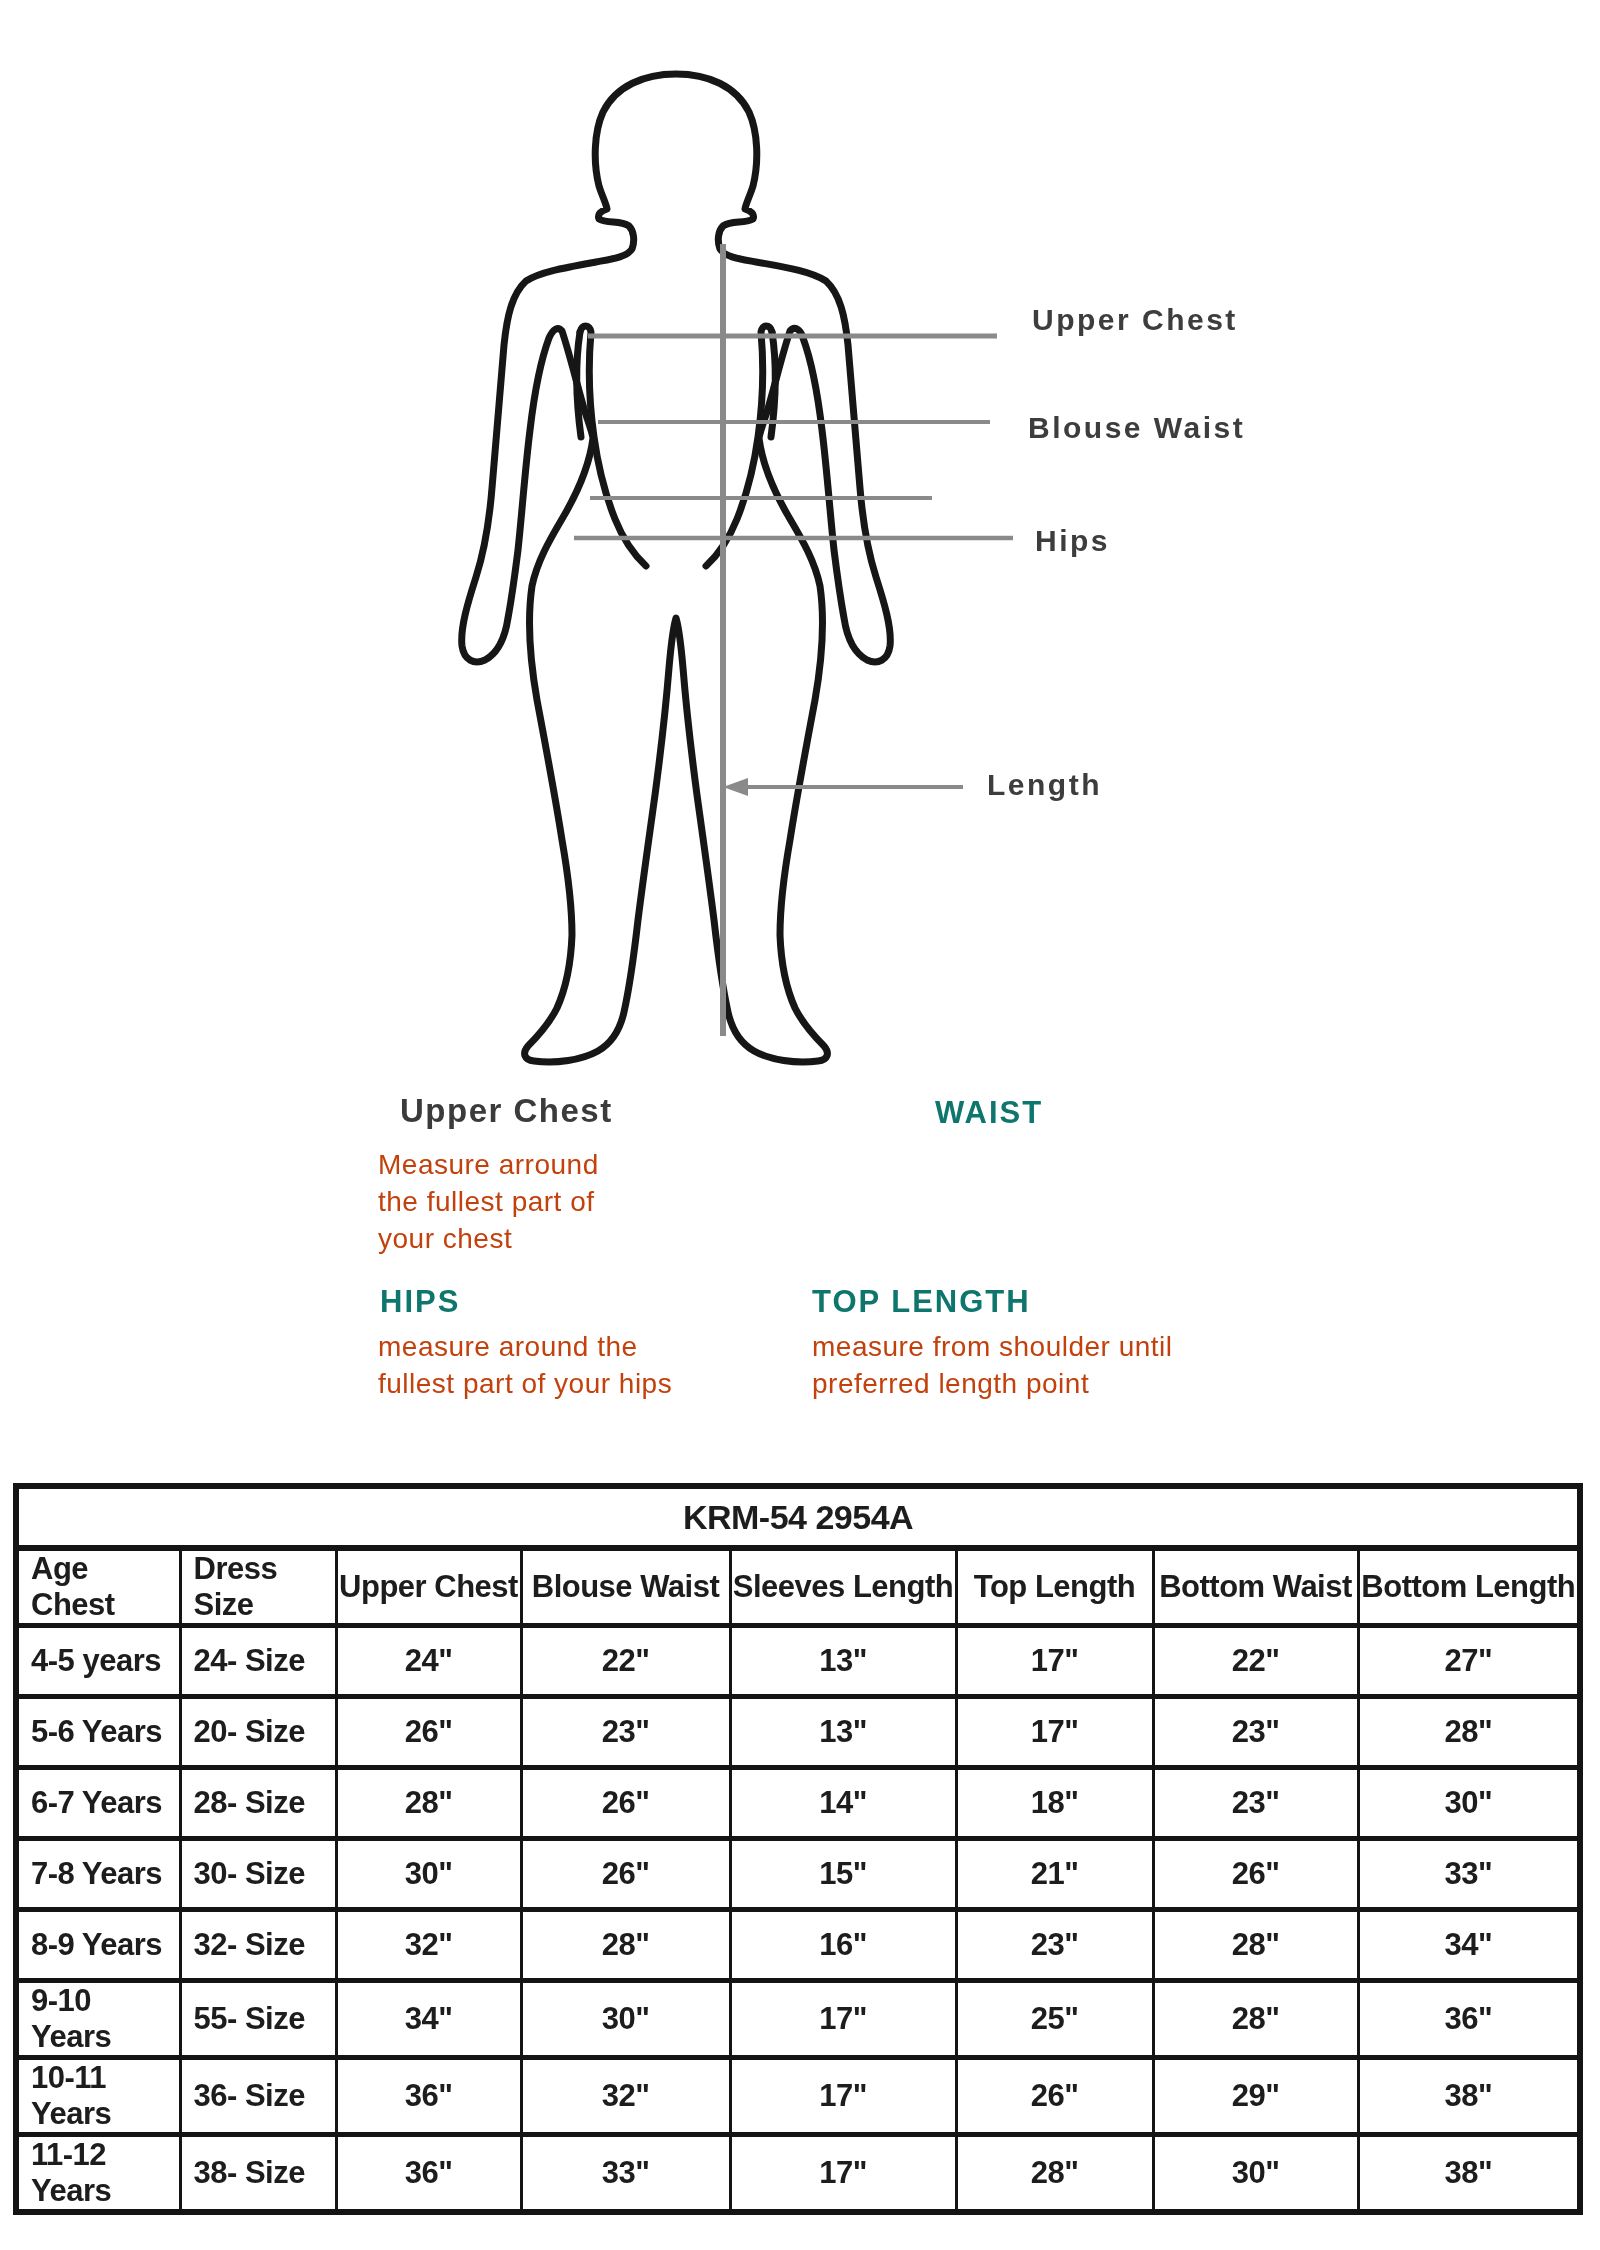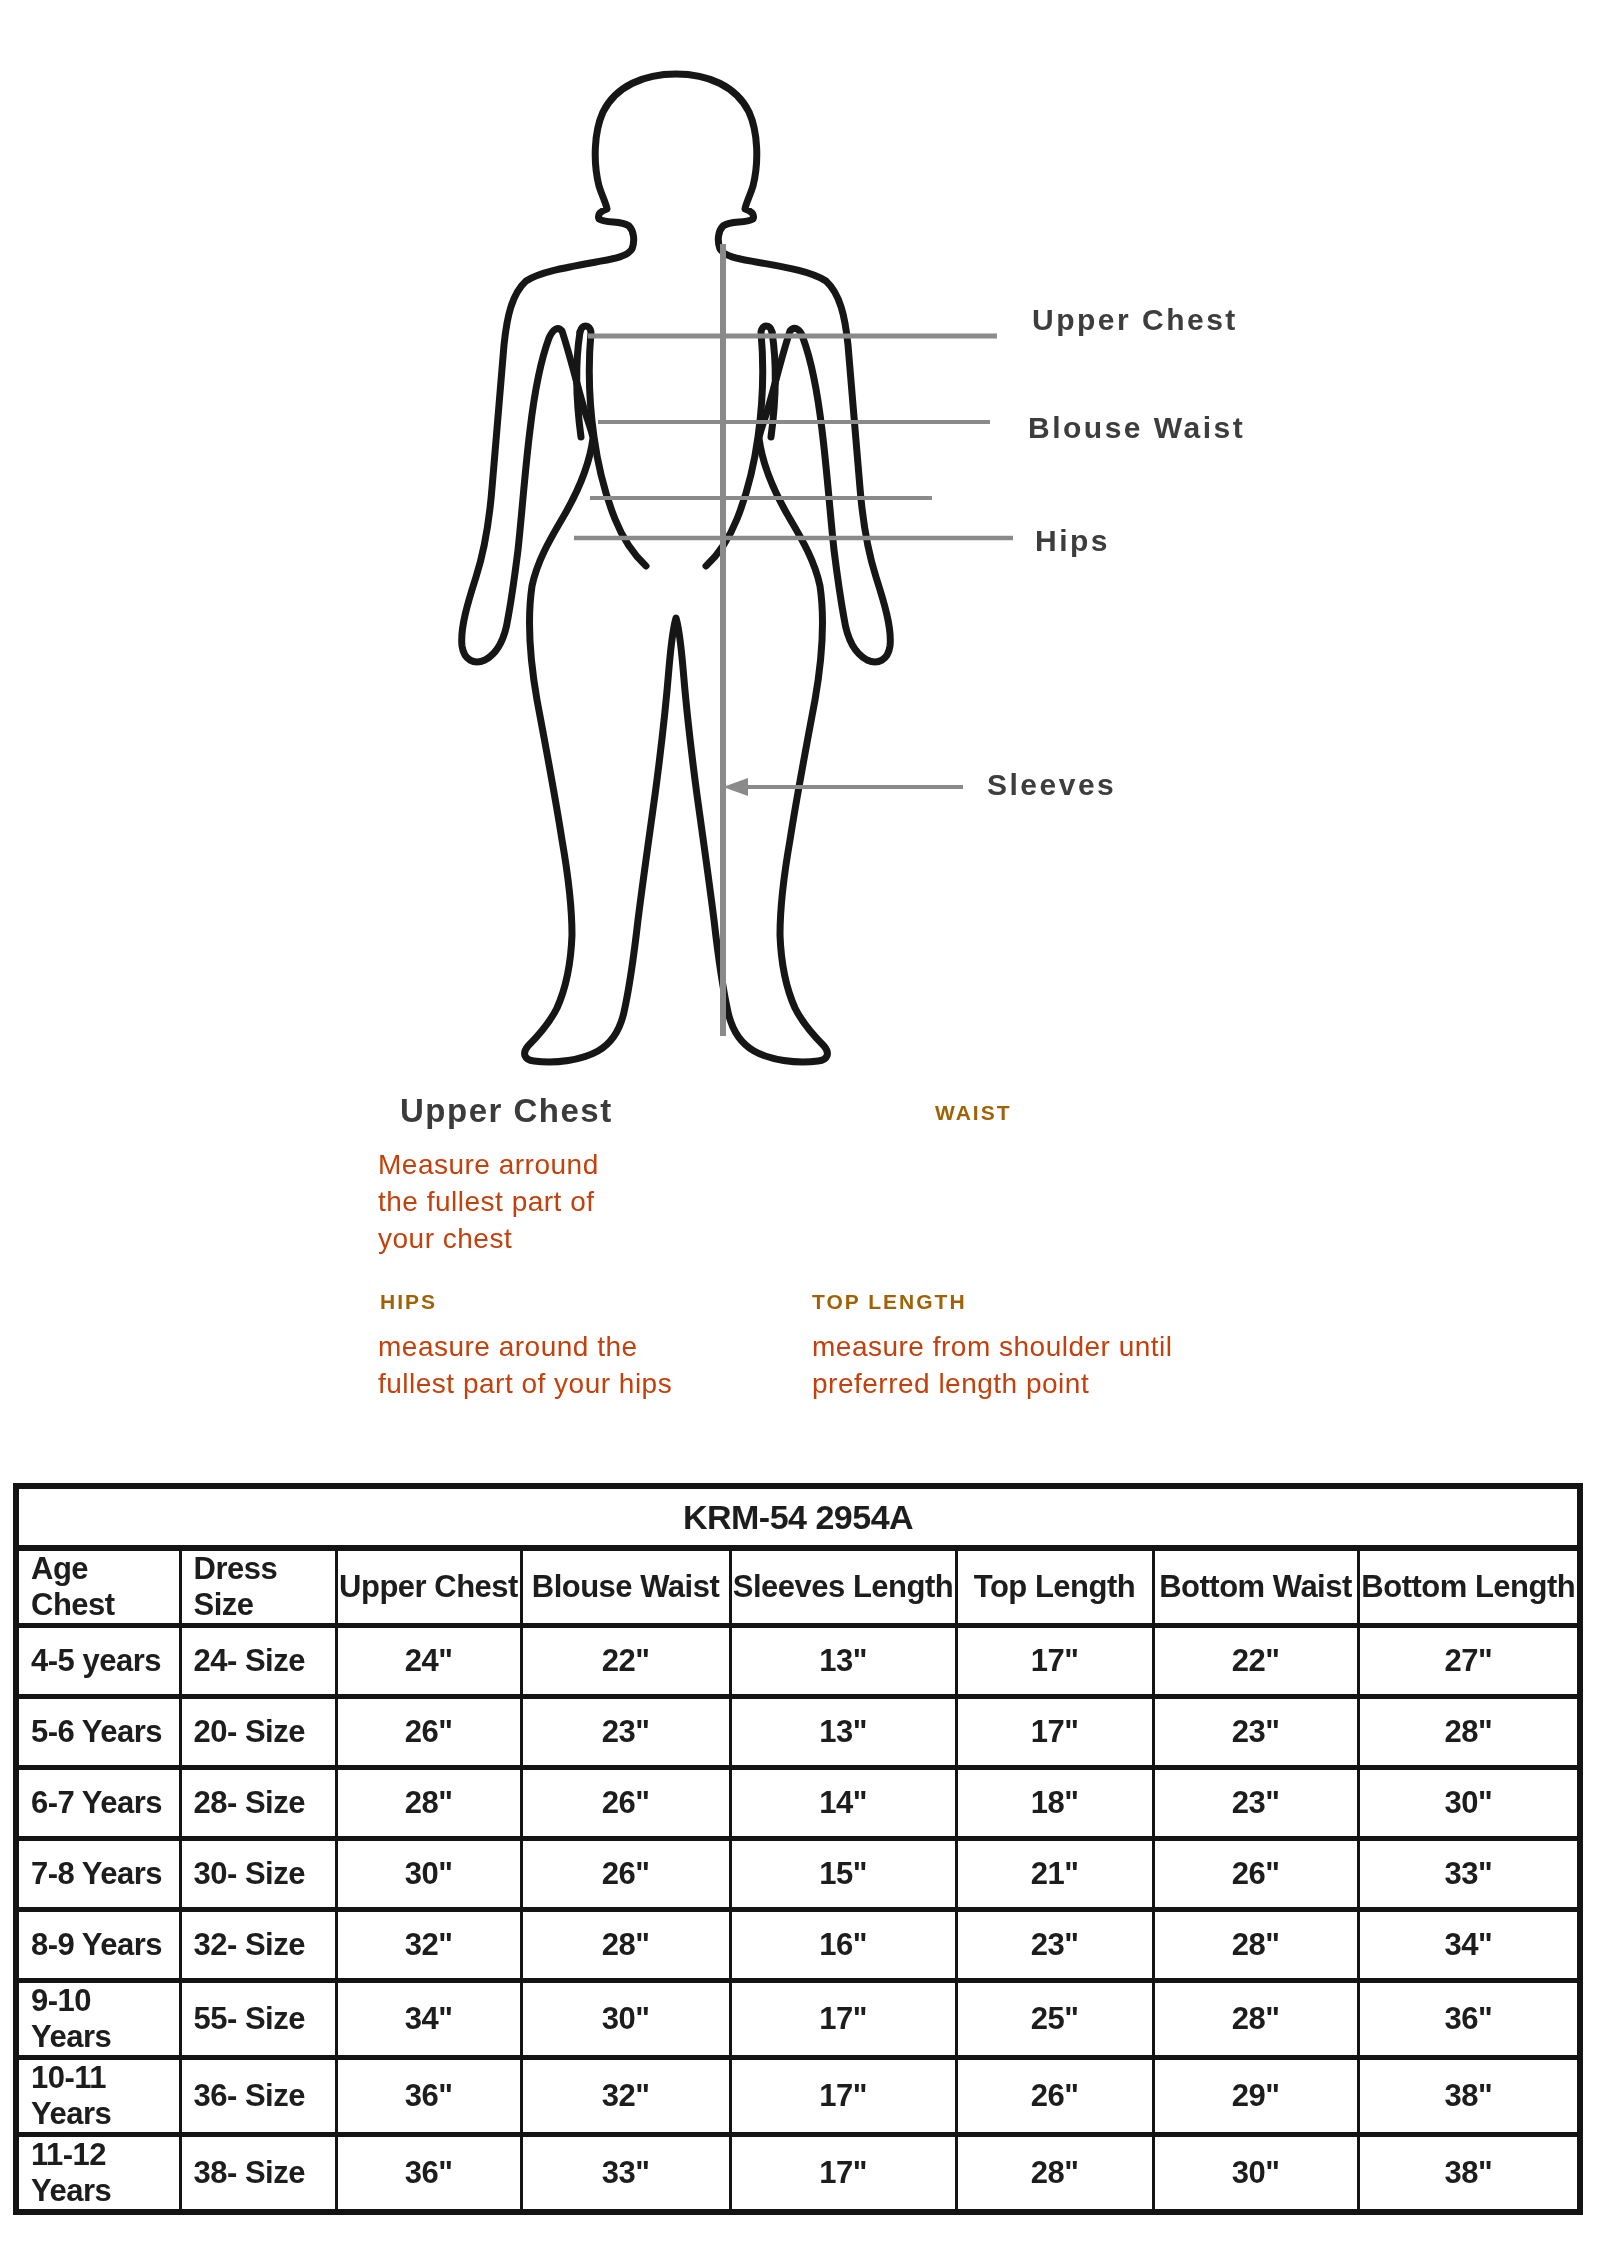--- a/index.html
+++ b/index.html
@@ -11,21 +11,21 @@
   #figure-svg{position:absolute;left:0;top:0;}
   .diagram-label{
     position:absolute;font-size:30px;font-weight:600;color:#3d3d3d;
     letter-spacing:2.5px;white-space:nowrap;line-height:34px;
   }
   
   .guide-heading{
     position:absolute;font-size:33px;font-weight:700;color:#3b3b3b;
     letter-spacing:1.5px;white-space:nowrap;line-height:38px;
   }
-  .guide-heading.caps{color:#a16207;font-size:21px;letter-spacing:2px;}
+  .guide-heading.caps{color:#0f766e;font-size:31px;letter-spacing:2px;}
   .guide-paragraph{
     position:absolute;font-size:28px;font-weight:400;color:#c2410c;
     line-height:37px;white-space:pre-line;letter-spacing:0.5px;
   }
   
   #size-table{
     position:absolute;left:13px;top:1483px;width:1564px;
     border-collapse:collapse;table-layout:fixed;
     font-family:"Liberation Sans",sans-serif;
   }
@@ -134,21 +134,21 @@
     <line x1="598" y1="422" x2="990" y2="422" stroke="#8a8a8a" stroke-width="4"></line>
     <line x1="590" y1="498" x2="932" y2="498" stroke="#8a8a8a" stroke-width="4"></line>
     <line x1="574" y1="538" x2="1013" y2="538" stroke="#8a8a8a" stroke-width="4.5"></line>
     <line x1="734" y1="787" x2="963" y2="787" stroke="#8a8a8a" stroke-width="4"></line>
     <polygon points="723,787 748,778 748,796" fill="#8a8a8a"></polygon>
   </svg>
 
   <div class="diagram-label" style="left:1032px;top:303px">Upper Chest</div>
   <div class="diagram-label" style="left:1028px;top:411px">Blouse Waist</div>
   <div class="diagram-label" style="left:1035px;top:524px">Hips</div>
-  <div class="diagram-label" style="left:987px;top:768px">Sleeves</div>
+  <div class="diagram-label" style="left:987px;top:768px">Length</div>
 
   <div class="guide-heading" style="left:400px;top:1092px">Upper Chest</div>
   <div class="guide-paragraph" style="left:378px;top:1146px">Measure arround
 the fullest part of
 your chest</div>
 
   <div class="guide-heading caps" style="left:935px;top:1094px">WAIST</div>
 
   <div class="guide-heading caps" style="left:380px;top:1283px">HIPS</div>
   <div class="guide-paragraph" style="left:378px;top:1328px">measure around the

